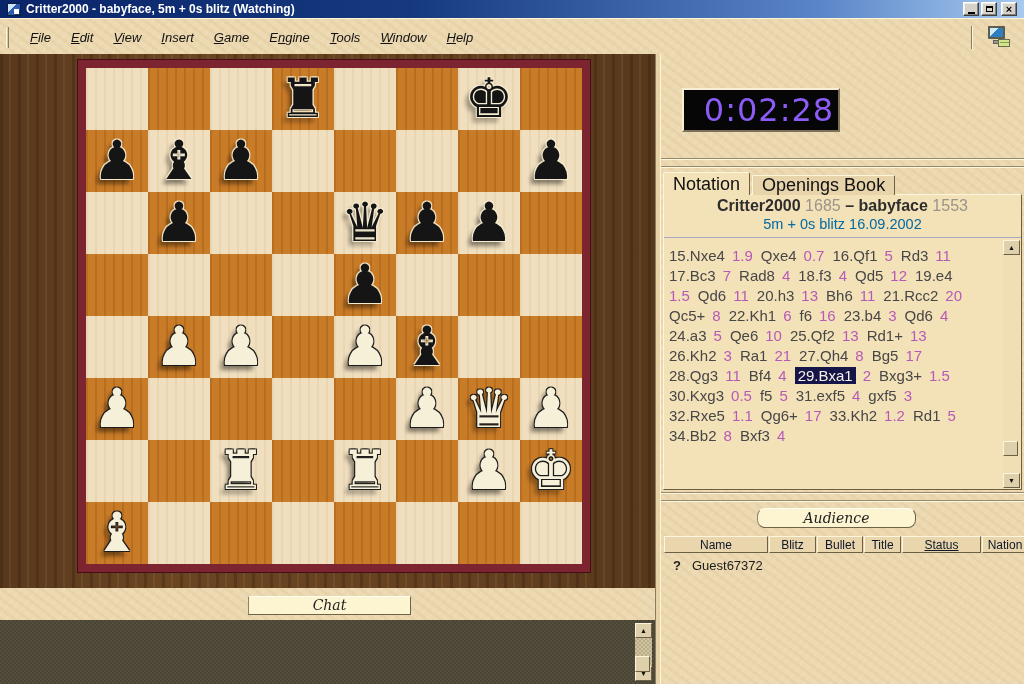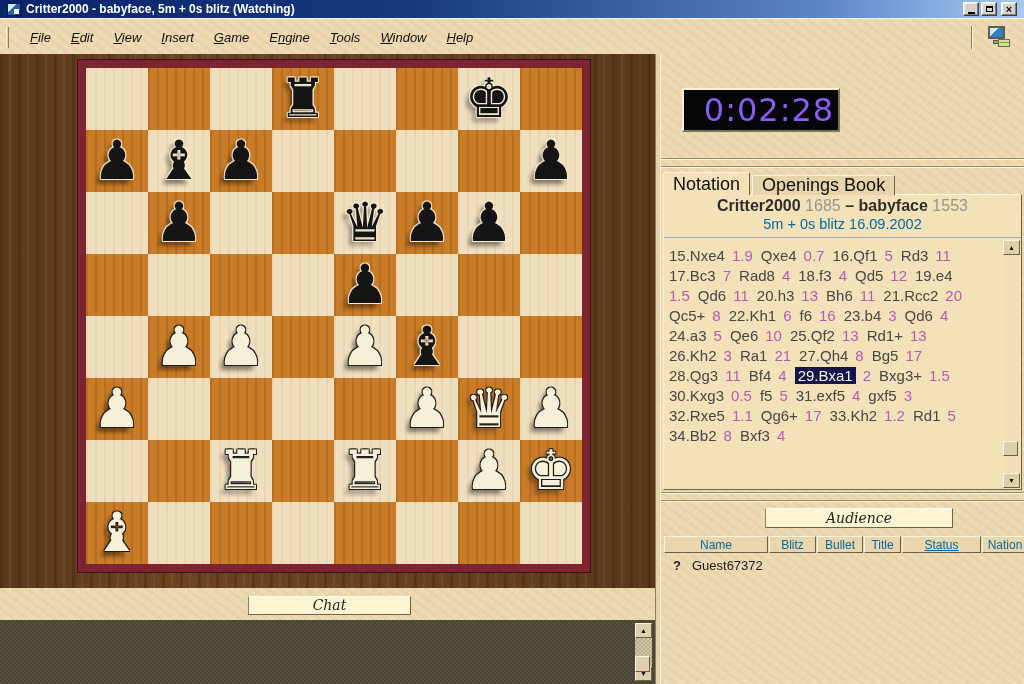--- a/index.html
+++ b/index.html
@@ -121,25 +121,25 @@
   .gh2 { text-align:center; font-size:14.5px; color:#0369a1; margin-top:1px; }
   #gh-divider { margin-top:5px; border-top:1px solid #a8a8c2; }
   #moves { position:absolute; left:5px; top:51px; right:22px; bottom:2px;
     font-size:15px; line-height:20px; color:#474747; overflow:hidden; }
   .move-line { white-space:nowrap; }
   .mv { color:#474747; margin-right:7px; }
   .tm { color:#b75ab7; margin-right:8px; }
   .mv.hl { background:#15154a; color:#f6f2e4; padding:0 3px; }
   #notation-scroll { position:absolute; top:45px; right:1px; bottom:1px; }
   #notation-scroll .sb-thumb { bottom:17px; height:15px; }
-  #audience-label-box { position:absolute; left:104px; top:454px; width:188px; height:20px; line-height:18px; }
+  #audience-label-box { position:absolute; left:96px; top:454px; width:159px; height:20px; line-height:18px;border-radius:8px; }
   #audience-header { position:absolute; left:3px; top:482px; height:17px; display:flex; }
   .aud-col { height:17px; background:#e9d6ac; margin-right:1px; flex:0 0 auto;
     border:1px solid; border-color:#fdf6dc #6b5f45 #6b5f45 #fdf6dc;
-    font-size:12px; color:#0369a1; display:flex; align-items:center; justify-content:center; }
+    font-size:12px; color:#0f172a; display:flex; align-items:center; justify-content:center; }
   .aud-col:nth-child(1){ width:104px; } .aud-col:nth-child(2){ width:47px; }
   .aud-col:nth-child(3){ width:46px; } .aud-col:nth-child(4){ width:37px; }
   .aud-col:nth-child(5){ width:79px;text-decoration:underline; } .aud-col:nth-child(6){ width:46px; }
   #audience-rows { position:absolute; left:3px; top:502px; right:0; font-size:13px; color:#1c1c1c; }
   .aud-row { height:18px; display:flex; align-items:center; }
   .aud-q { font-weight:bold; margin:0 11px 0 9px; }
 </style>
 </head>
 <body>
 

